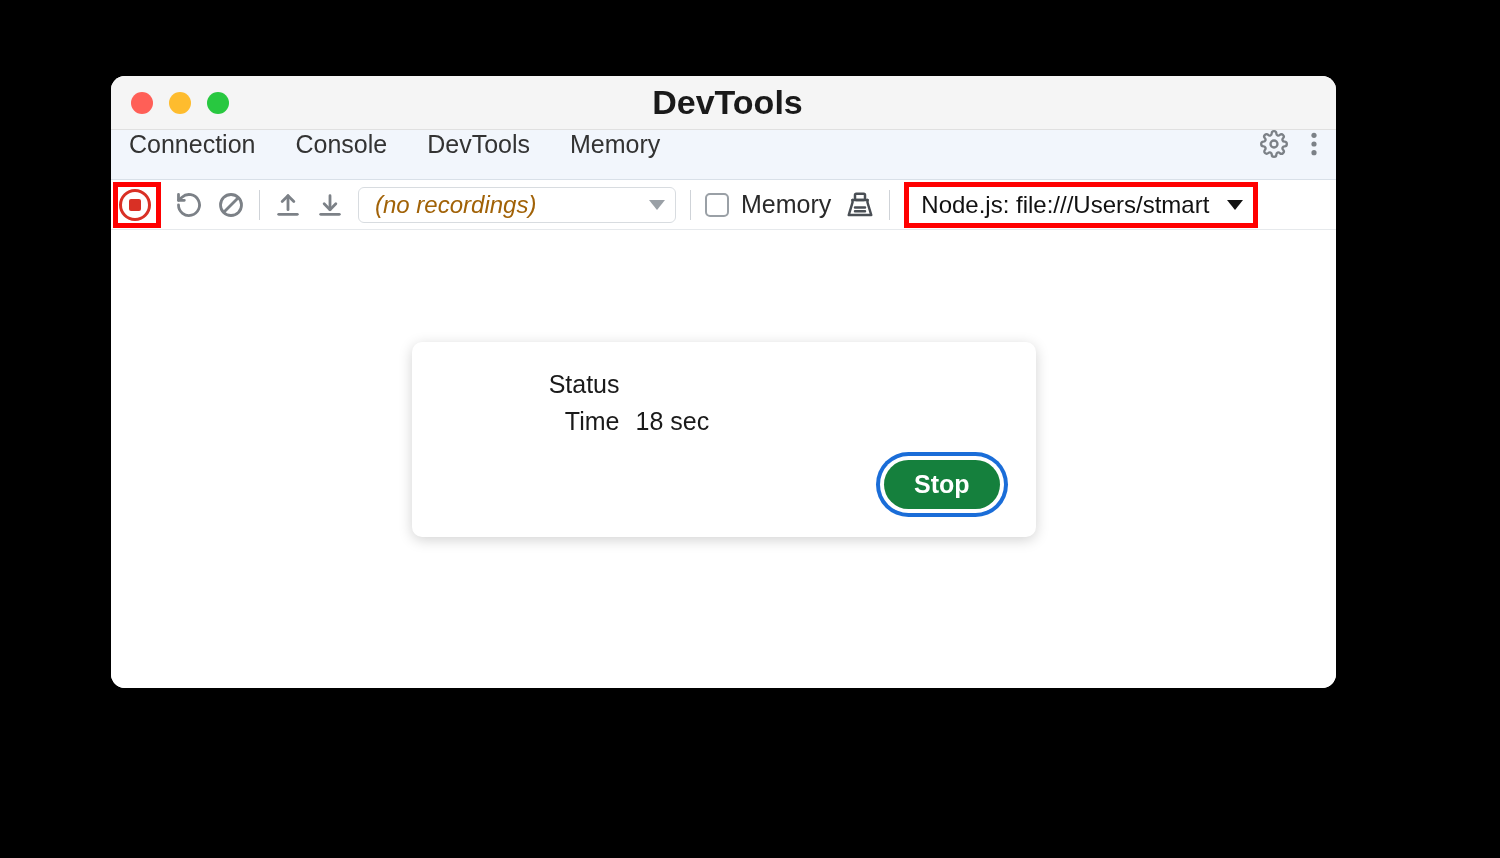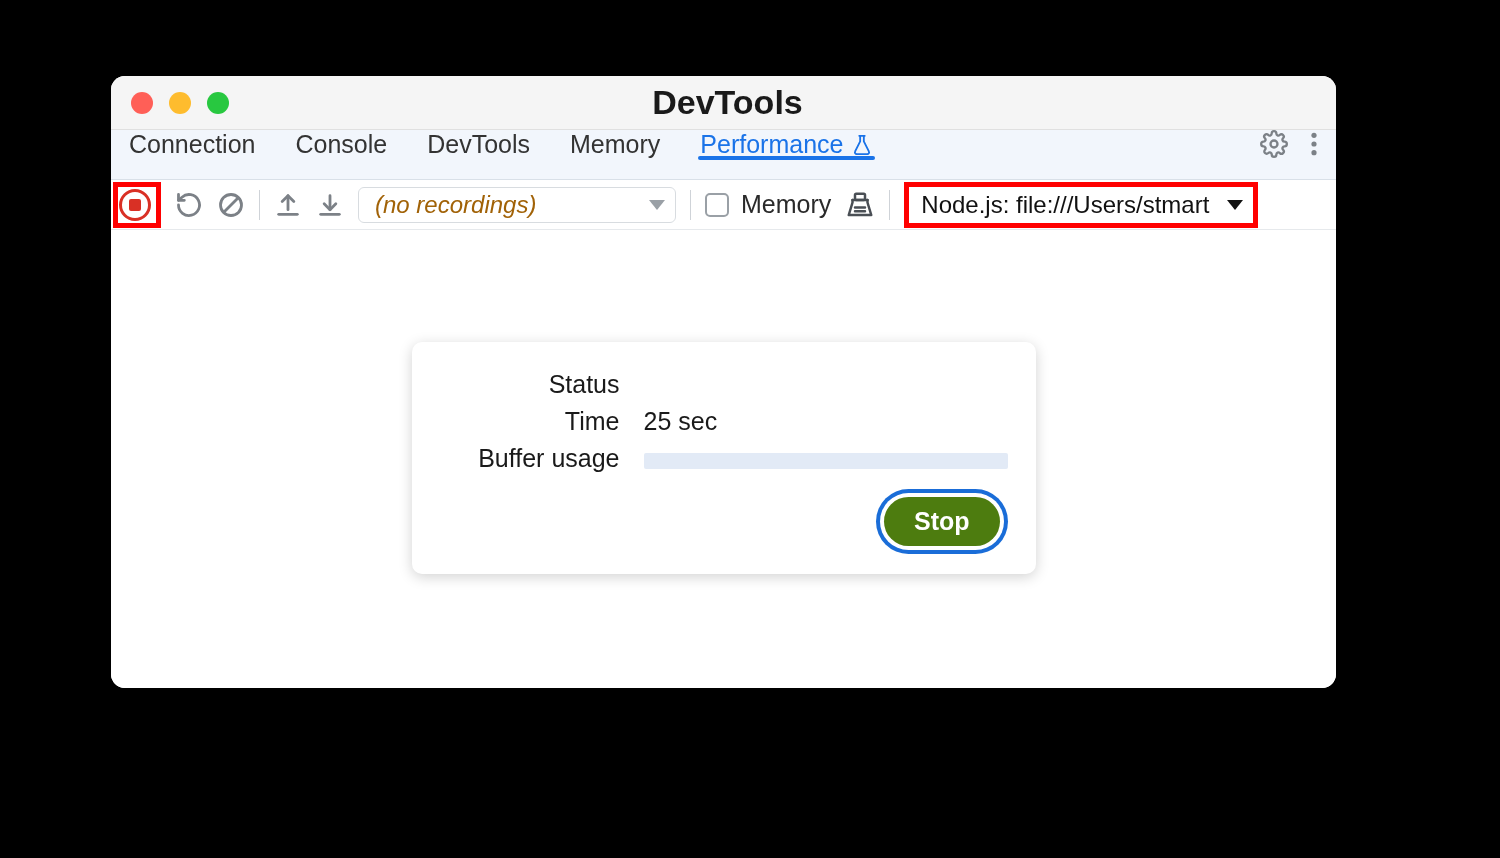--- a/index.html
+++ b/index.html
@@ -172,41 +172,41 @@
     .panel {
       width: 624px;
       background: #fff;
       border-radius: 10px;
       box-shadow: 0 3px 14px rgba(0,0,0,0.18);
       padding: 28px 28px 22px 28px;
     }
     .row {
       display: grid;
       grid-template-columns: 180px 1fr;
-      gap: 24px;
+      gap: 16px;
       align-items: center;
       font-size: 25px;
       color: #1a1a1a;
       margin-bottom: 8px;
     }
     .row .label { text-align: right; }
     .buffer-bar {
       height: 16px;
       width: 100%;
       background: #e2eaf6;
       border-radius: 2px;
       margin-top: 4px;
     }
     .actions {
       display: flex;
       justify-content: flex-end;
       margin-top: 24px;
     }
     .stop-btn {
-      background: #4d7c0f;
+      background: #15803d;
       color: #fff;
       font-size: 25px;
       font-weight: 700;
       border: none;
       border-radius: 26px;
       padding: 10px 30px;
       cursor: pointer;
       box-shadow: 0 0 0 4px #fff, 0 0 0 8px #1a6dd8;
       margin-right: 8px;
       margin-bottom: 6px;
@@ -226,29 +226,20 @@
       <div class="light green"></div>
     </div>
     <div class="window-title">DevTools</div>
   </div>
 
   <div class="tabbar">
     <div class="tab">Connection</div>
     <div class="tab">Console</div>
     <div class="tab">DevTools</div>
     <div class="tab">Memory</div>
-    <div class="tab active">
-      <span>Performance</span>
-      <span class="tab-suffix-icon">
-        <svg width="22" height="24" viewBox="0 0 24 24" fill="none" stroke="#1a73e8" stroke-width="2" stroke-linecap="round" stroke-linejoin="round">
-          <path d="M9 2h6"></path>
-            <path d="M10 2v6L4.5 19a2 2 0 0 0 1.8 3h11.4a2 2 0 0 0 1.8-3L14 8V2"></path>
-        </svg>
-      </span>
-    </div>
     <div class="tabbar-spacer"></div>
     <div class="tabbar-right">
       <span class="icon-btn">
         <svg width="28" height="28" viewBox="0 0 24 24" fill="none" stroke="#7c8187" stroke-width="2" stroke-linecap="round" stroke-linejoin="round">
           <circle cx="12" cy="12" r="3"></circle>
           <path d="M19.4 15a1.7 1.7 0 0 0 .34 1.87l.06.06a2 2 0 1 1-2.83 2.83l-.06-.06a1.7 1.7 0 0 0-1.87-.34 1.7 1.7 0 0 0-1 1.56V21a2 2 0 1 1-4 0v-.09a1.7 1.7 0 0 0-1-1.56 1.7 1.7 0 0 0-1.87.34l-.06.06a2 2 0 1 1-2.83-2.83l.06-.06A1.7 1.7 0 0 0 4.6 15a1.7 1.7 0 0 0-1.56-1H3a2 2 0 1 1 0-4h.09A1.7 1.7 0 0 0 4.6 9a1.7 1.7 0 0 0-.34-1.87l-.06-.06A2 2 0 1 1 7.03 4.24l.06.06A1.7 1.7 0 0 0 9 4.6a1.7 1.7 0 0 0 1-1.56V3a2 2 0 1 1 4 0v.09c0 .68.39 1.3 1 1.56a1.7 1.7 0 0 0 1.87-.34l.06-.06a2 2 0 1 1 2.83 2.83l-.06.06A1.7 1.7 0 0 0 19.4 9c.26.61.88 1 1.56 1H21a2 2 0 1 1 0 4h-.09a1.7 1.7 0 0 0-1.51 1z"></path>
         </svg>
       </span>
       <span class="icon-btn">
         <svg width="8" height="26" viewBox="0 0 6 24" fill="#7c8187">
@@ -336,25 +327,21 @@
     </div>
   </div>
 
   <div class="content">
     <div class="panel">
       <div class="row">
         <div class="label">Status</div>
       </div>
       <div class="row">
         <div class="label">Time</div>
-        <div>25 sec</div>
-      </div>
-      <div class="row">
-        <div class="label">Buffer usage</div>
-        <div class="buffer-bar"></div>
+        <div>18 sec</div>
       </div>
       <div class="actions">
         <button class="stop-btn">Stop</button>
       </div>
     </div>
   </div>
 
 </div>
 
 </body></html>

